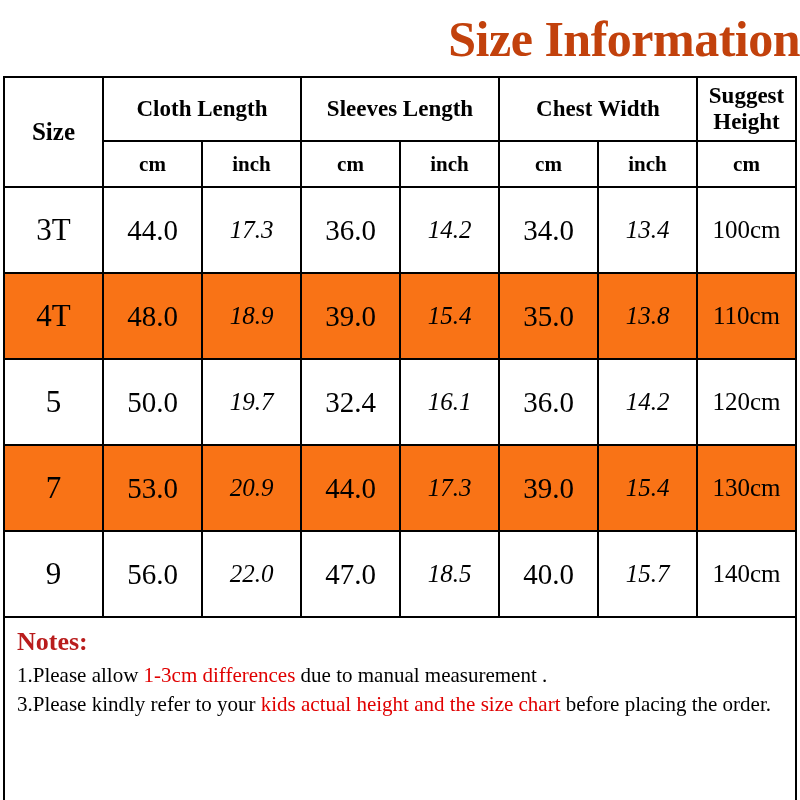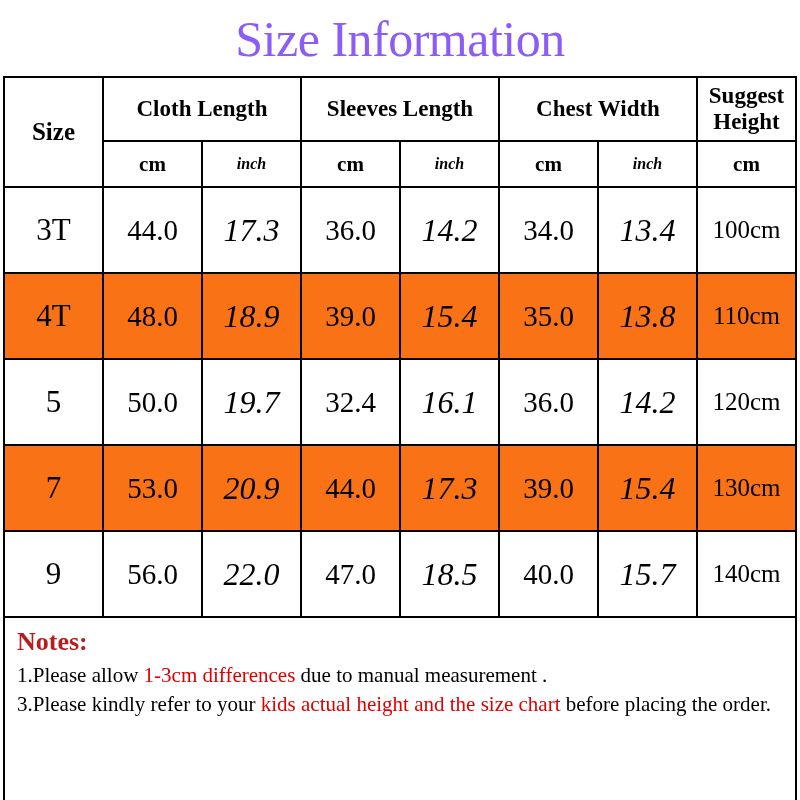--- a/index.html
+++ b/index.html
@@ -15,29 +15,29 @@
     overflow: hidden;
   }
   .page {
     width: 800px;
     height: 800px;
     box-sizing: border-box;
     position: relative;
     background: #ffffff;
   }
   .title {
-    text-align: center;
+    text-align: right;
     font-family: "Liberation Serif", serif;
-    font-weight: normal;
+    font-weight: bold;
     font-size: 50px;
     letter-spacing: -0.5px;
     line-height: 1;
     padding-top: 14px;
     padding-bottom: 12px;
-    color: #8b5cf6;
+    color: #c2410c;
   }
   table.size-table {
     border-collapse: collapse;
     width: 794px;
     margin: 0 3px;
     table-layout: fixed;
   }
   table.size-table td, table.size-table th {
     border: 2px solid #000000;
     text-align: center;
@@ -60,40 +60,39 @@
     border-radius: 23px;
   }
   .unit-cm {
     font-weight: bold;
     font-size: 21px;
     height: 42px;
     background: #ffffff;
   }
   .unit-inch {
     font-weight: bold;
-    font-style: italic;
-    font-size: 16px;
+    font-size: 21px;
     height: 42px;
     color: #1569d6;
     background: #ffffff;
   }
   tr.row-alt td {
     background: #f97316;
   }
   tr.row-plain td {
     background: #ffffff;
   }
   td.size-cell {
     font-size: 31px;
   }
   td.val-cm {
     font-size: 29px;
   }
   td.val-inch {
-    font-size: 32px;
+    font-size: 25px;
     font-style: italic;
     color: #1569d6;
   }
   td.val-height {
     font-size: 25px;
   }
   .data-row td {
     height: 82px;
   }
   .notes {

